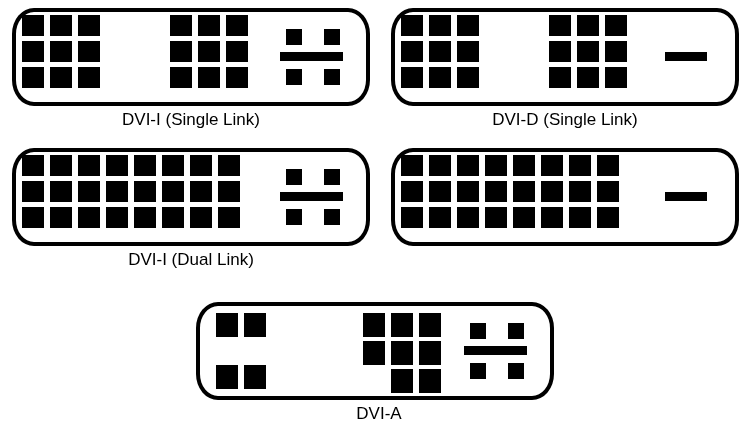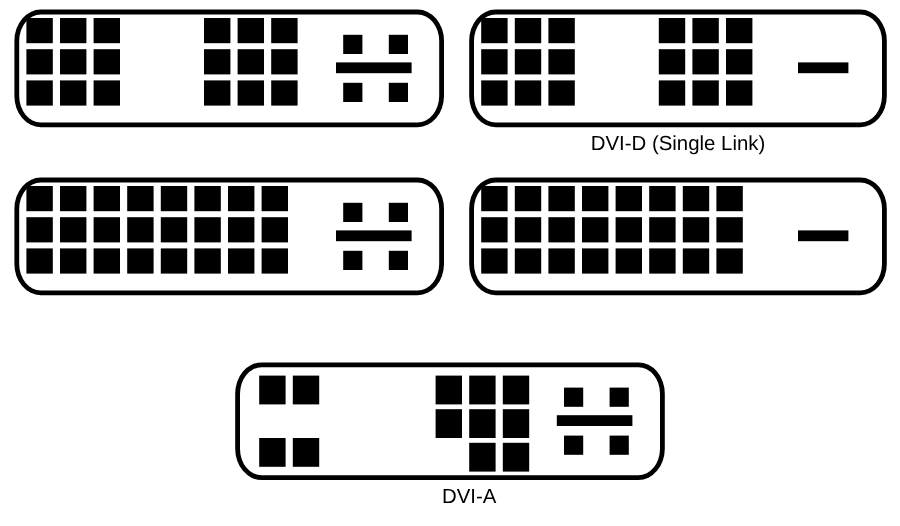--- a/index.html
+++ b/index.html
@@ -85,20 +85,21 @@
     <div class="pin" style="left: 198px; top: 41px; width: 22px; height: 21px;"></div>
     <div class="pin" style="left: 226px; top: 41px; width: 22px; height: 21px;"></div>
     <div class="pin" style="left: 170px; top: 67px; width: 22px; height: 21px;"></div>
     <div class="pin" style="left: 198px; top: 67px; width: 22px; height: 21px;"></div>
     <div class="pin" style="left: 226px; top: 67px; width: 22px; height: 21px;"></div>
     <div class="apin" style="left: 286px; top: 29px; width: 16px; height: 16px;"></div>
     <div class="apin" style="left: 324px; top: 29px; width: 16px; height: 16px;"></div>
     <div class="apin" style="left: 286px; top: 69px; width: 16px; height: 16px;"></div>
     <div class="apin" style="left: 324px; top: 69px; width: 16px; height: 16px;"></div>
     <div class="blade" style="left: 280px; top: 52px; width: 63px; height: 9px;"></div>
+    <div class="caption" style="left: 12px; top: 110px; width: 358px;">DVI-I (Single Link)</div>
     <div class="shell" style="left: 391px; top: 8px; width: 348px; height: 98px;"></div>
     <div class="pin" style="left: 401px; top: 15px; width: 22px; height: 21px;"></div>
     <div class="pin" style="left: 429px; top: 15px; width: 22px; height: 21px;"></div>
     <div class="pin" style="left: 457px; top: 15px; width: 22px; height: 21px;"></div>
     <div class="pin" style="left: 401px; top: 41px; width: 22px; height: 21px;"></div>
     <div class="pin" style="left: 429px; top: 41px; width: 22px; height: 21px;"></div>
     <div class="pin" style="left: 457px; top: 41px; width: 22px; height: 21px;"></div>
     <div class="pin" style="left: 401px; top: 67px; width: 22px; height: 21px;"></div>
     <div class="pin" style="left: 429px; top: 67px; width: 22px; height: 21px;"></div>
     <div class="pin" style="left: 457px; top: 67px; width: 22px; height: 21px;"></div>
@@ -136,20 +137,21 @@
     <div class="pin" style="left: 106px; top: 207px; width: 22px; height: 21px;"></div>
     <div class="pin" style="left: 134px; top: 207px; width: 22px; height: 21px;"></div>
     <div class="pin" style="left: 162px; top: 207px; width: 22px; height: 21px;"></div>
     <div class="pin" style="left: 190px; top: 207px; width: 22px; height: 21px;"></div>
     <div class="pin" style="left: 218px; top: 207px; width: 22px; height: 21px;"></div>
     <div class="apin" style="left: 286px; top: 169px; width: 16px; height: 16px;"></div>
     <div class="apin" style="left: 324px; top: 169px; width: 16px; height: 16px;"></div>
     <div class="apin" style="left: 286px; top: 209px; width: 16px; height: 16px;"></div>
     <div class="apin" style="left: 324px; top: 209px; width: 16px; height: 16px;"></div>
     <div class="blade" style="left: 280px; top: 192px; width: 63px; height: 9px;"></div>
+    <div class="caption" style="left: 12px; top: 250px; width: 358px;">DVI-I (Dual Link)</div>
     <div class="shell" style="left: 391px; top: 148px; width: 348px; height: 98px;"></div>
     <div class="pin" style="left: 401px; top: 155px; width: 22px; height: 21px;"></div>
     <div class="pin" style="left: 429px; top: 155px; width: 22px; height: 21px;"></div>
     <div class="pin" style="left: 457px; top: 155px; width: 22px; height: 21px;"></div>
     <div class="pin" style="left: 485px; top: 155px; width: 22px; height: 21px;"></div>
     <div class="pin" style="left: 513px; top: 155px; width: 22px; height: 21px;"></div>
     <div class="pin" style="left: 541px; top: 155px; width: 22px; height: 21px;"></div>
     <div class="pin" style="left: 569px; top: 155px; width: 22px; height: 21px;"></div>
     <div class="pin" style="left: 597px; top: 155px; width: 22px; height: 21px;"></div>
     <div class="pin" style="left: 401px; top: 181px; width: 22px; height: 21px;"></div>
@@ -180,14 +182,14 @@
     <div class="pin" style="left: 363px; top: 341px; width: 22px; height: 24px;"></div>
     <div class="pin" style="left: 391px; top: 341px; width: 22px; height: 24px;"></div>
     <div class="pin" style="left: 419px; top: 341px; width: 22px; height: 24px;"></div>
     <div class="pin" style="left: 391px; top: 369px; width: 22px; height: 24px;"></div>
     <div class="pin" style="left: 419px; top: 369px; width: 22px; height: 24px;"></div>
     <div class="apin" style="left: 470px; top: 323px; width: 16px; height: 16px;"></div>
     <div class="apin" style="left: 508px; top: 323px; width: 16px; height: 16px;"></div>
     <div class="apin" style="left: 470px; top: 363px; width: 16px; height: 16px;"></div>
     <div class="apin" style="left: 508px; top: 363px; width: 16px; height: 16px;"></div>
     <div class="blade" style="left: 464px; top: 346px; width: 63px; height: 9px;"></div>
-    <div class="caption" style="left: 212px; top: 404px; width: 358px;">DVI-A</div>
+    <div class="caption" style="left: 200px; top: 404px; width: 358px;">DVI-A</div>
   </div>
 
 </body></html>

